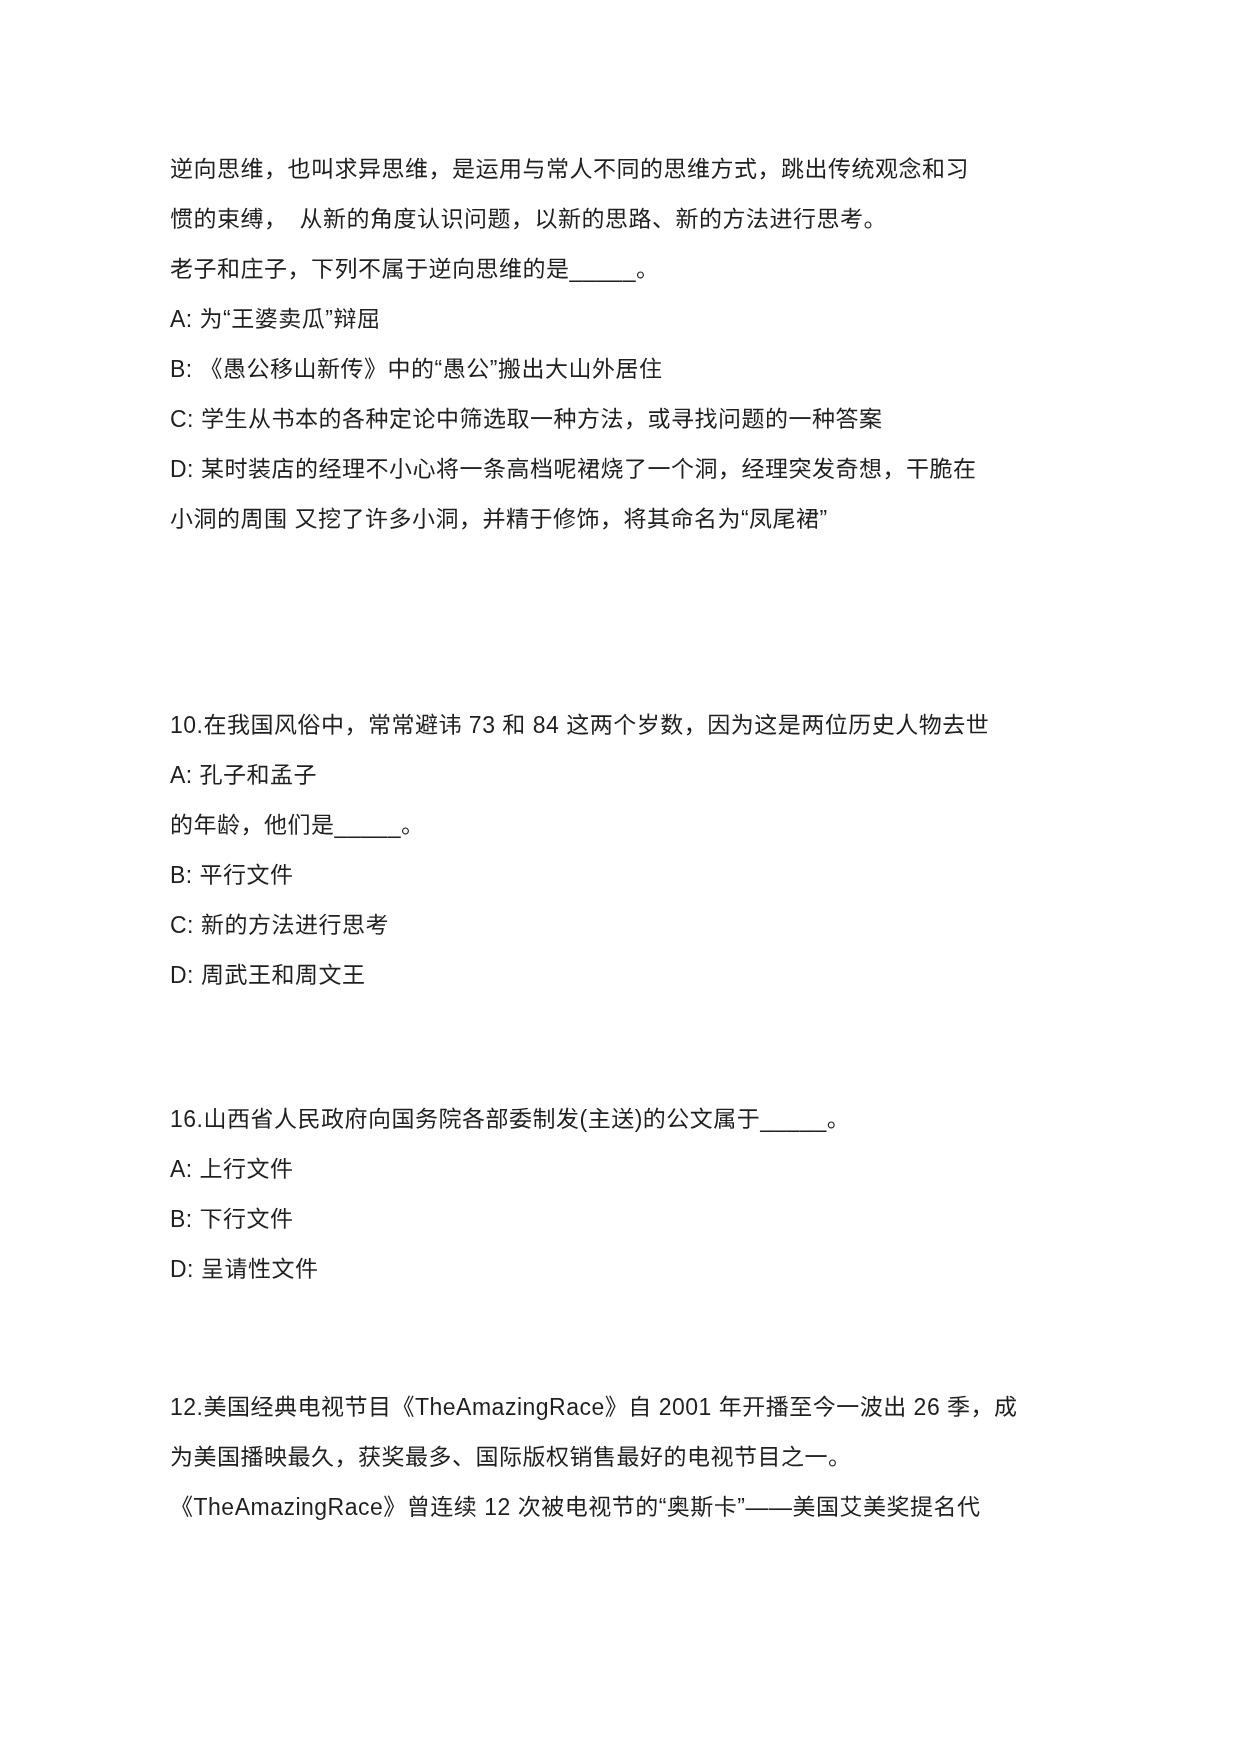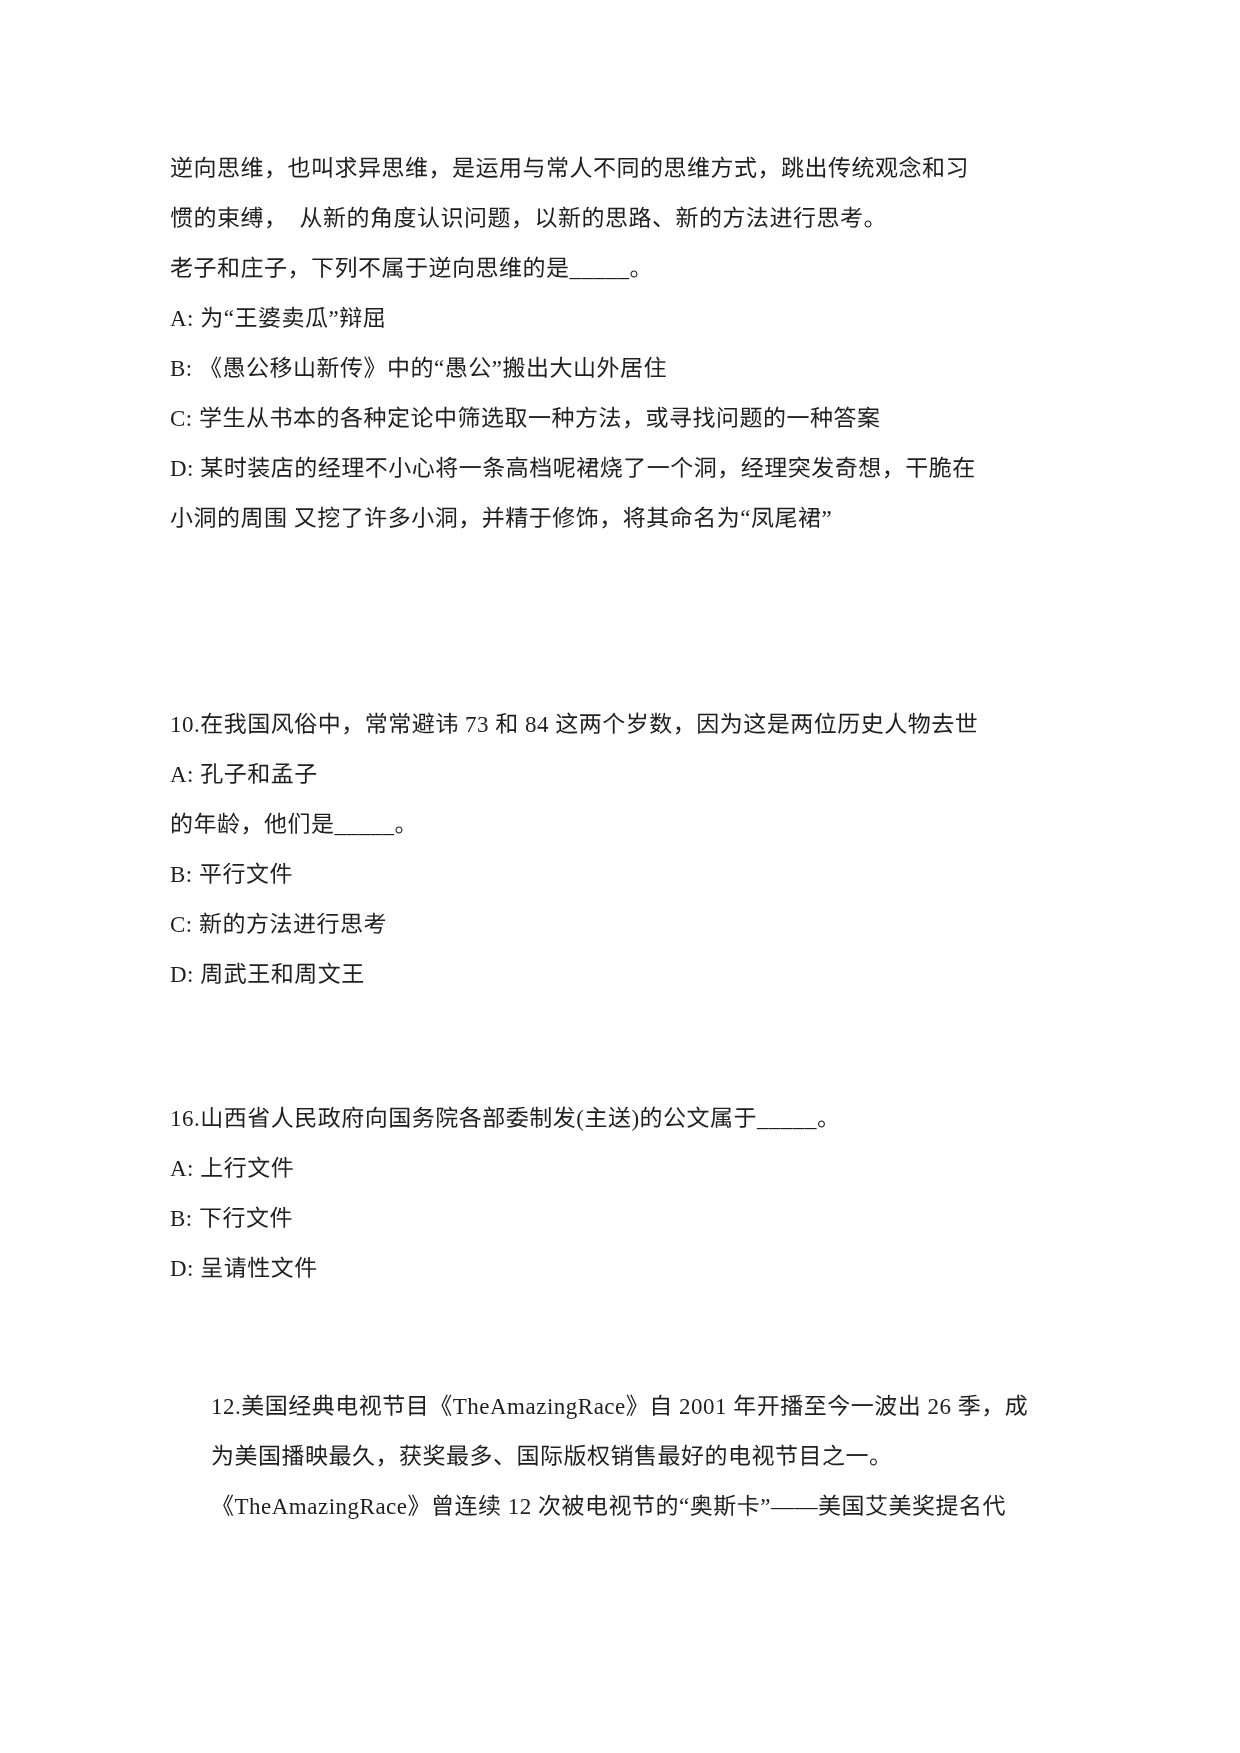--- a/index.html
+++ b/index.html
@@ -8,29 +8,29 @@
     background: #ffffff;
   }
   .page {
     position: relative;
     box-sizing: border-box;
     width: 1240px;
     height: 1753px;
     background: #ffffff;
     overflow: hidden;
     padding: 144px 60px 0 170px;
-    font-family: Liberation Serif, serif;
+    font-family: Liberation Sans, sans-serif;
     font-size: 23px;
     line-height: 50px;
     color: #1f1f1f;
   }
   .block { margin: 0; }
   .block.gap-after-q9  { margin-top: 156px; }
   .block.gap-after-q10 { margin-top: 94px;  }
-  .block.gap-after-q11 { margin-top: 88px; margin-left: 41px;  }
+  .block.gap-after-q11 { margin-top: 88px;  }
   .line {
     white-space: pre;
     letter-spacing: 0.5px;
   }
 </style>
 </head>
 <body>
 
 <div class="page">
 

